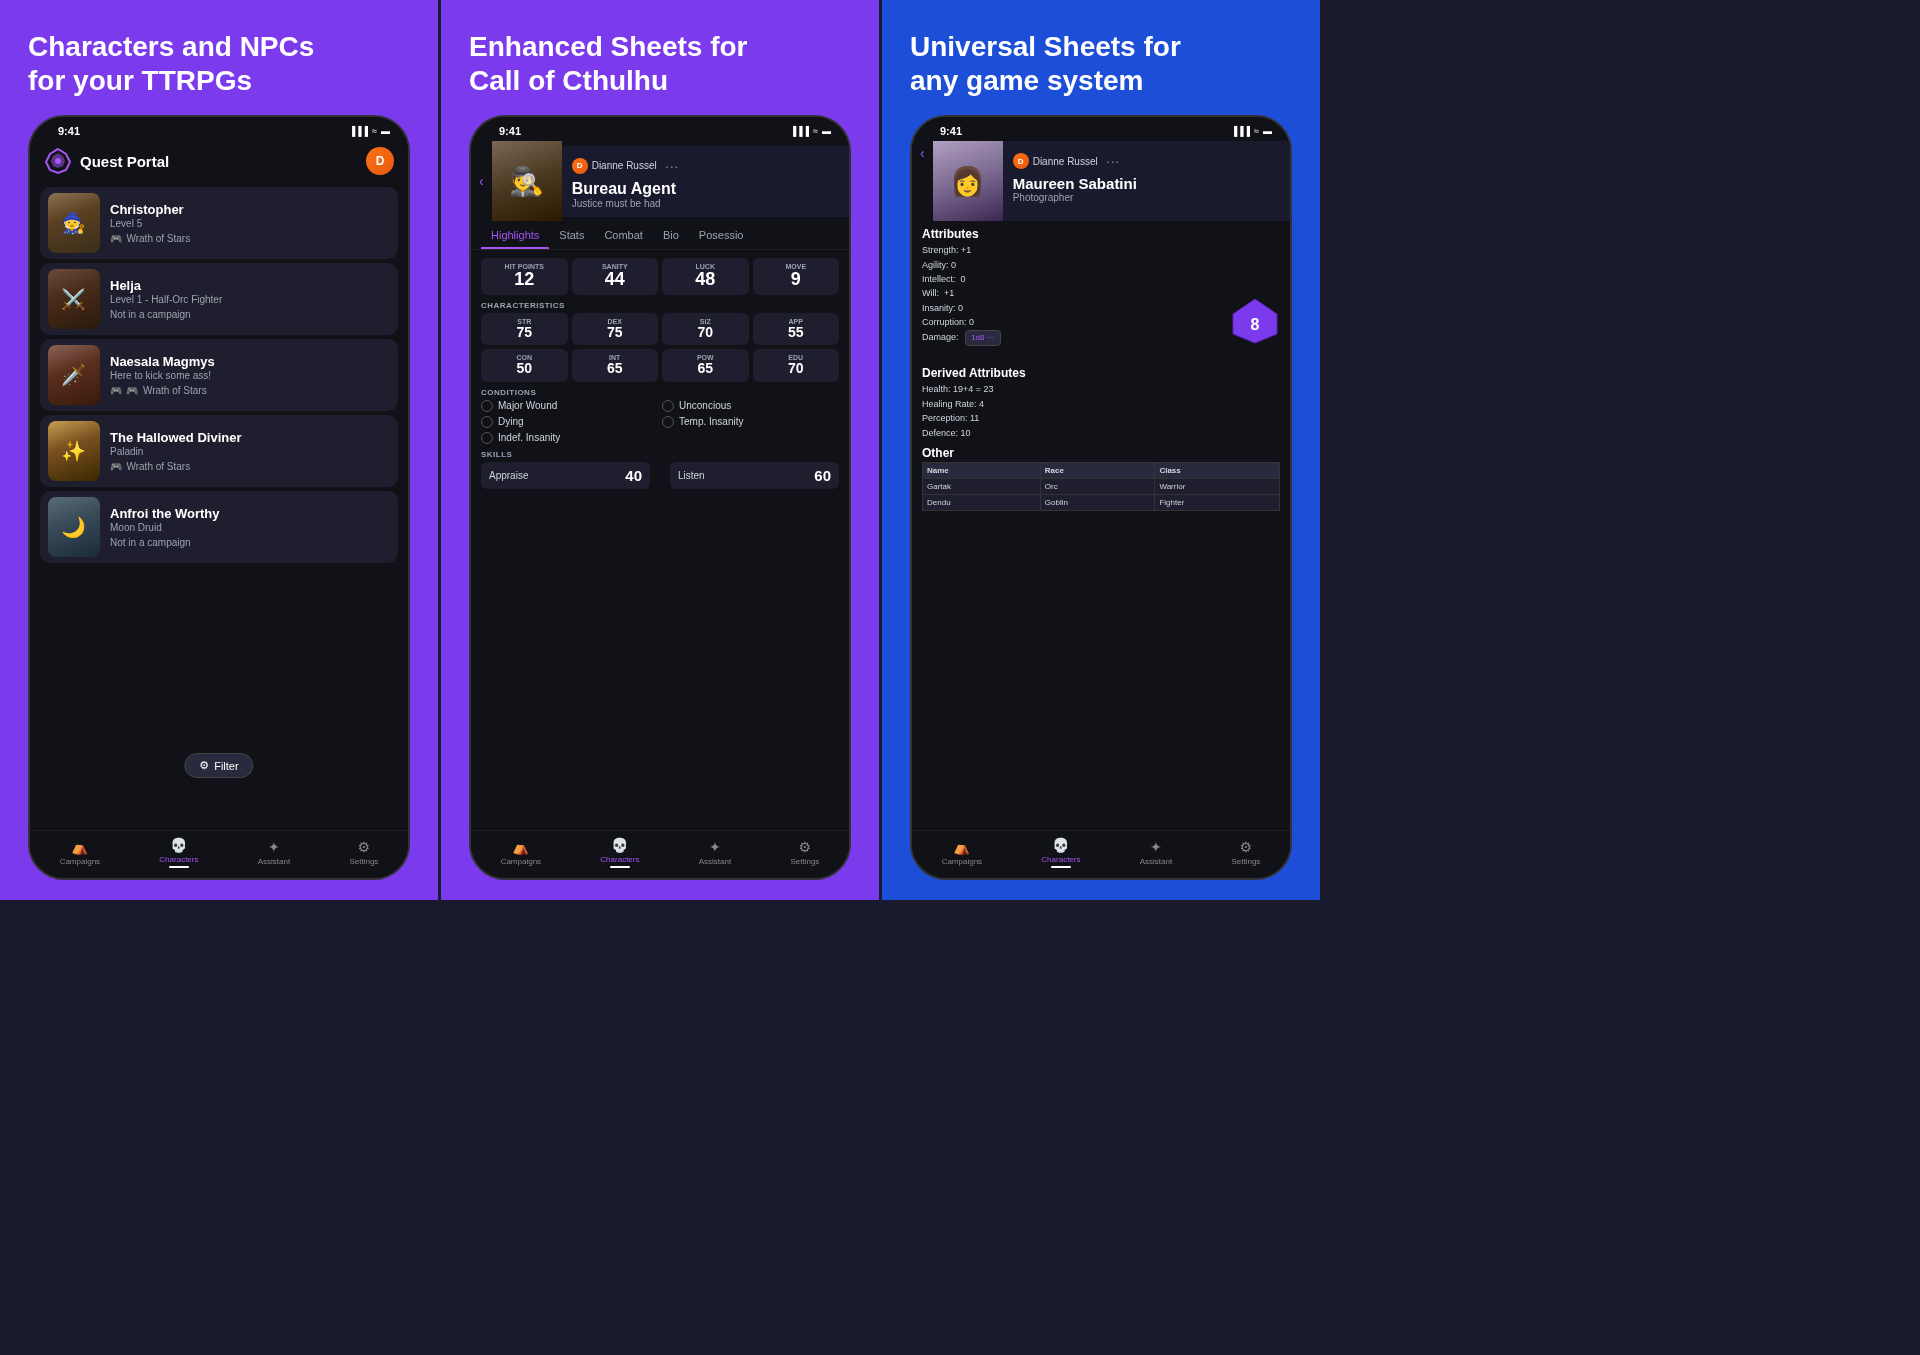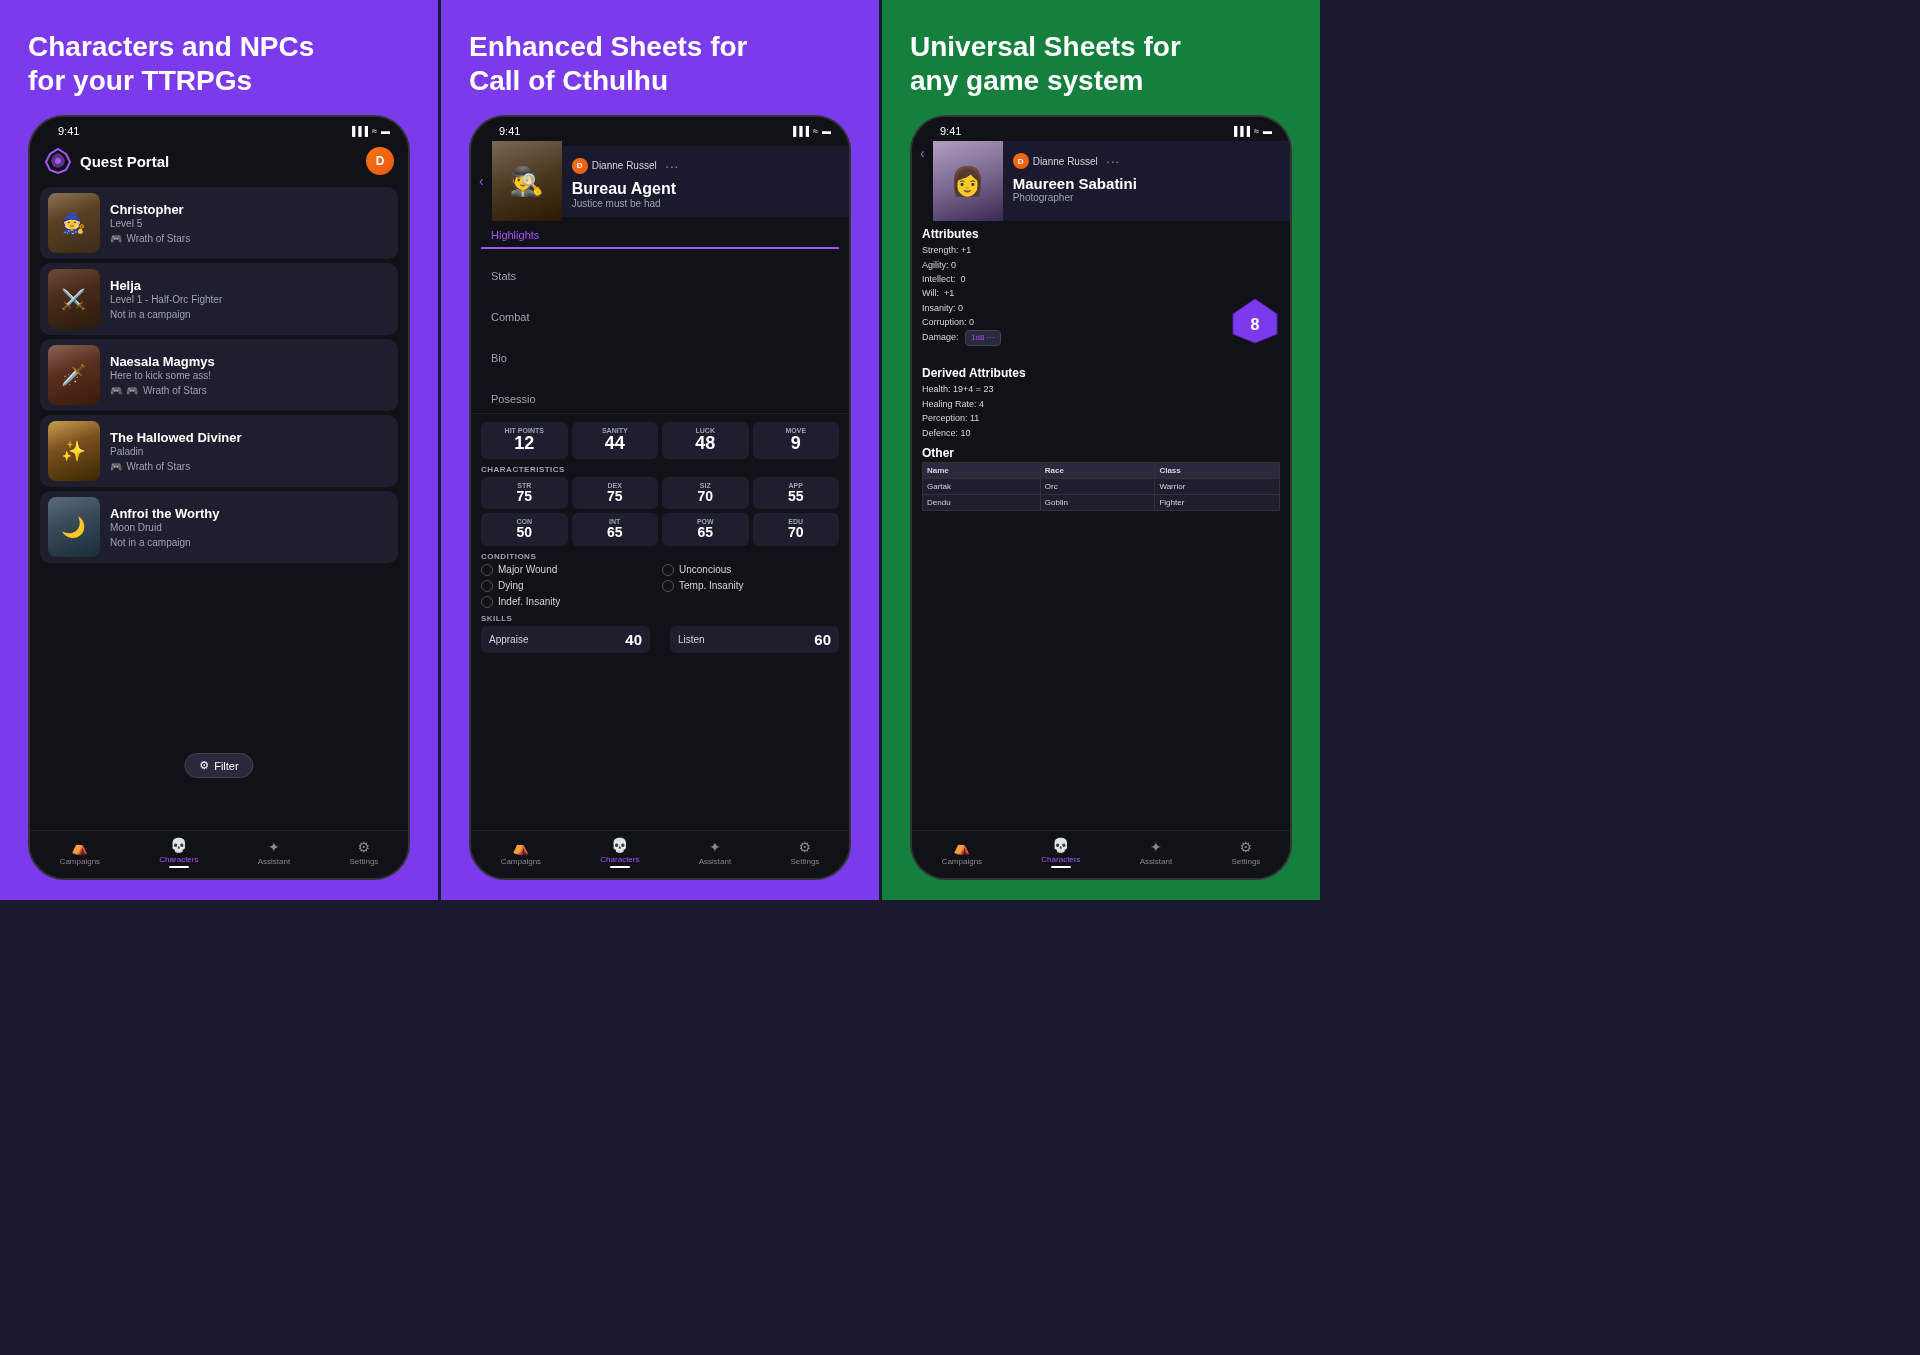--- a/index.html
+++ b/index.html
@@ -14,21 +14,21 @@
 
     .panel {
       flex: 1;
       display: flex;
       flex-direction: column;
       padding: 30px 28px 20px 28px;
     }
 
     .panel-left { background: #7c3aed; }
     .panel-middle { background: #7c3aed; border-left: 3px solid #1a1a2e; border-right: 3px solid #1a1a2e; }
-    .panel-right { background: #15803d; }
+    .panel-right { background: #1d4ed8; }
 
     .panel-title {
       color: white;
       font-size: 28px;
       font-weight: 700;
       line-height: 1.2;
       margin-bottom: 18px;
     }
 
     
@@ -47,21 +47,21 @@
       display: flex;
       justify-content: space-between;
       align-items: center;
       padding: 8px 18px 4px 18px;
       background: #111118;
     }
 
     .status-time {
       color: white;
       font-size: 11px;
-      font-weight: 400;
+      font-weight: 700;
       padding-left: 10px;
     }
 
     .status-icons {
       display: flex;
       gap: 4px;
       align-items: center;
     }
 
     .status-icons span {
@@ -295,22 +295,21 @@
       font-size: 10px;
     }
 
     .dots-btn { color: #888; font-size: 14px; padding: 4px; }
 
     .nav-tabs {
       display: flex;
       background: #111118;
       border-bottom: 1px solid #222;
       padding: 0 10px;
-      gap: 13px;
-      flex-direction: column;
+      gap: 0;
     }
 
     .nav-tab {
       padding: 8px 10px;
       font-size: 11px;
       color: #9ca3af;
       cursor: pointer;
       position: relative;
     }
 

